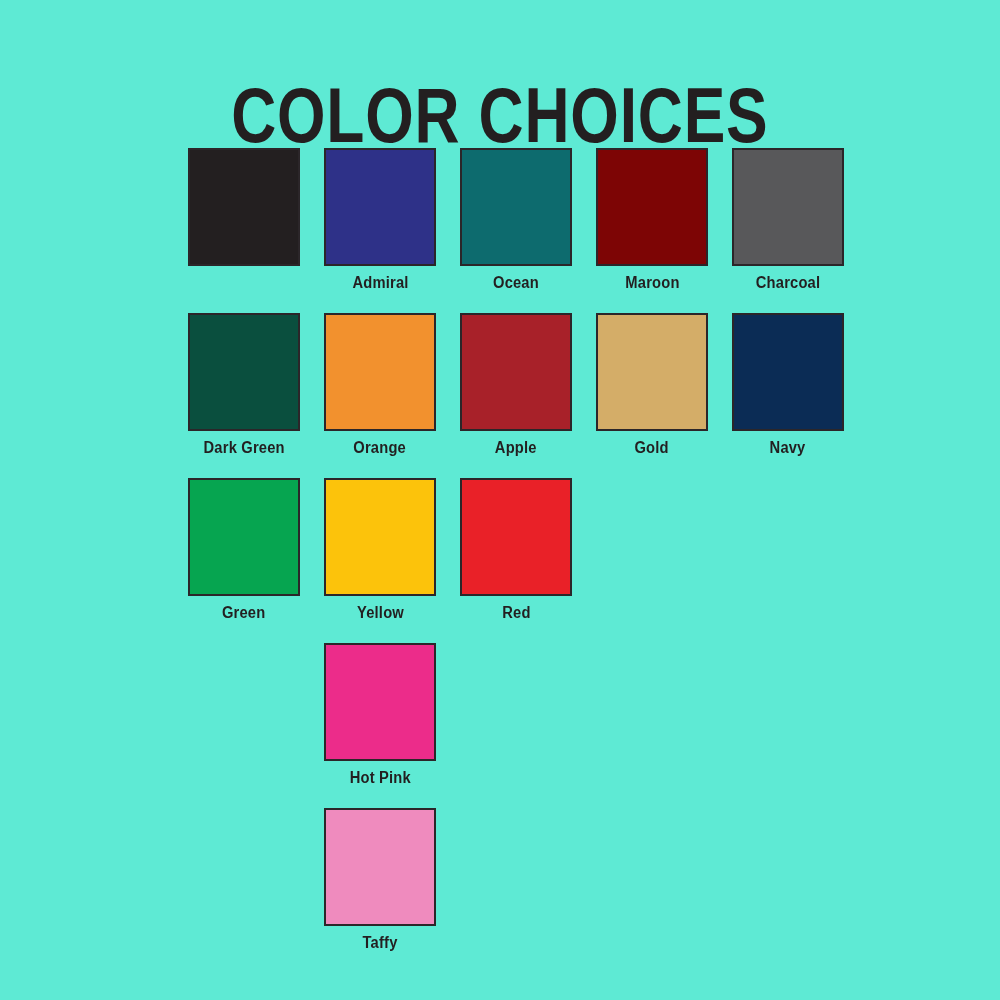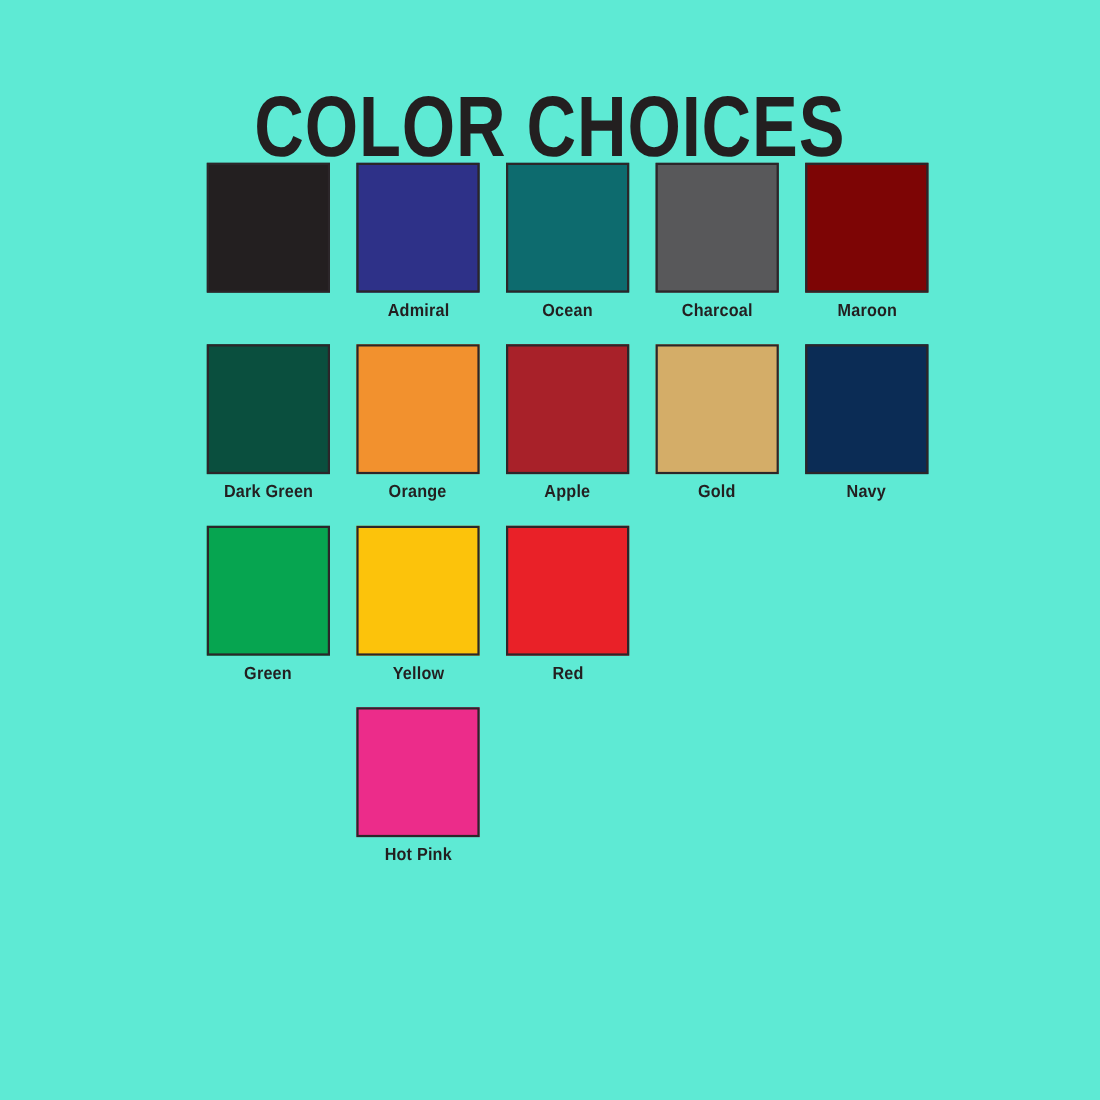--- a/index.html
+++ b/index.html
@@ -104,26 +104,26 @@
       </div>
       <div class="cell">
         <div class="swatch" style="background: rgb(46, 49, 136); border-color: rgb(43, 38, 41);"></div>
         <div class="swatch-label">Admiral</div>
       </div>
       <div class="cell">
         <div class="swatch" style="background: rgb(13, 107, 110); border-color: rgb(43, 38, 41);"></div>
         <div class="swatch-label">Ocean</div>
       </div>
       <div class="cell">
+        <div class="swatch" style="background: rgb(125, 5, 5); border-color: rgb(43, 38, 41);"></div>
+        <div class="swatch-label">Maroon</div>
+      </div>
+      <div class="cell">
         <div class="swatch" style="background: rgb(88, 88, 90); border-color: rgb(43, 38, 41);"></div>
         <div class="swatch-label">Charcoal</div>
-      </div>
-      <div class="cell">
-        <div class="swatch" style="background: rgb(125, 5, 5); border-color: rgb(43, 38, 41);"></div>
-        <div class="swatch-label">Maroon</div>
       </div>
       <div class="cell">
         <div class="swatch" style="background: rgb(10, 79, 62); border-color: rgb(43, 38, 41);"></div>
         <div class="swatch-label">Dark Green</div>
       </div>
       <div class="cell">
         <div class="swatch" style="background: rgb(242, 145, 46); border-color: rgb(43, 38, 41);"></div>
         <div class="swatch-label">Orange</div>
       </div>
       <div class="cell">
@@ -168,15 +168,19 @@
       </div>
       <div class="cell empty">
         <div class="swatch"></div>
       </div>
       <div class="cell empty">
         <div class="swatch"></div>
       </div>
       <div class="cell empty">
         <div class="swatch"></div>
       </div>
+      <div class="cell">
+        <div class="swatch" style="background: rgb(239, 139, 190); border-color: rgb(43, 38, 41);"></div>
+        <div class="swatch-label">Taffy</div>
+      </div>
     </div>
 
 </div>
 
 </body></html>

